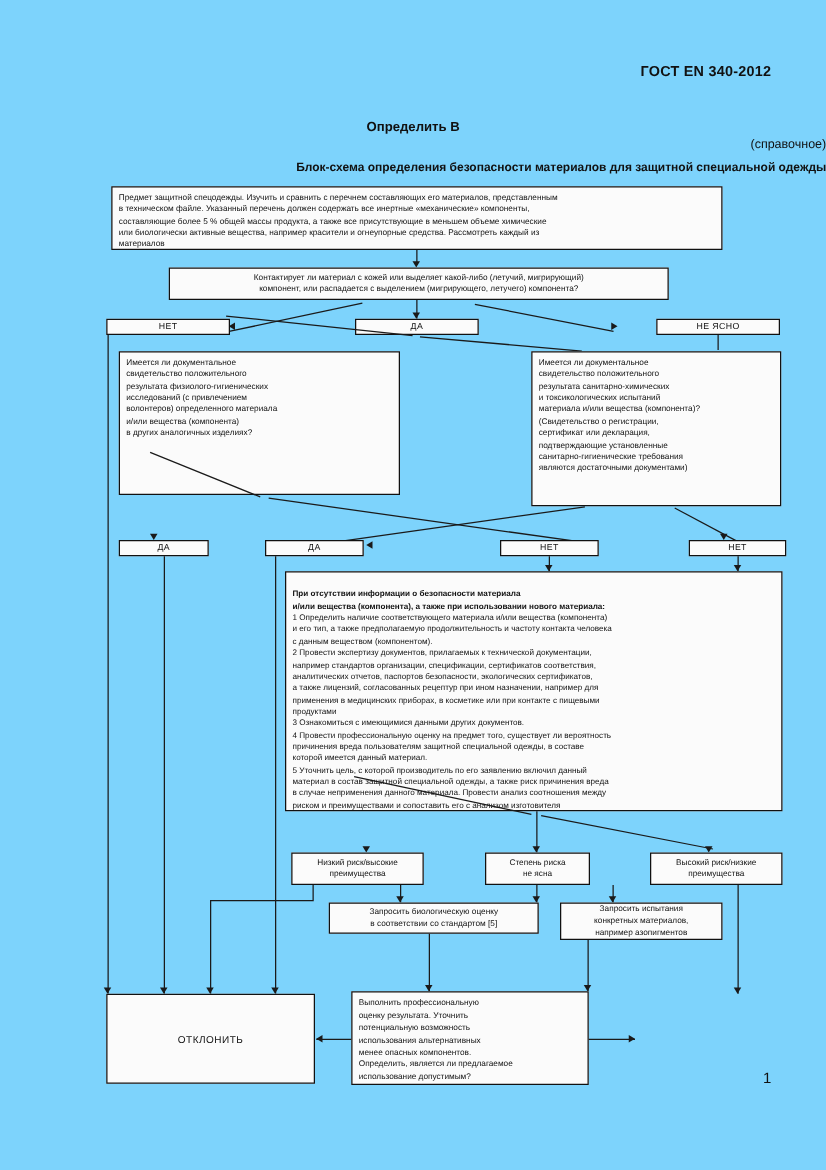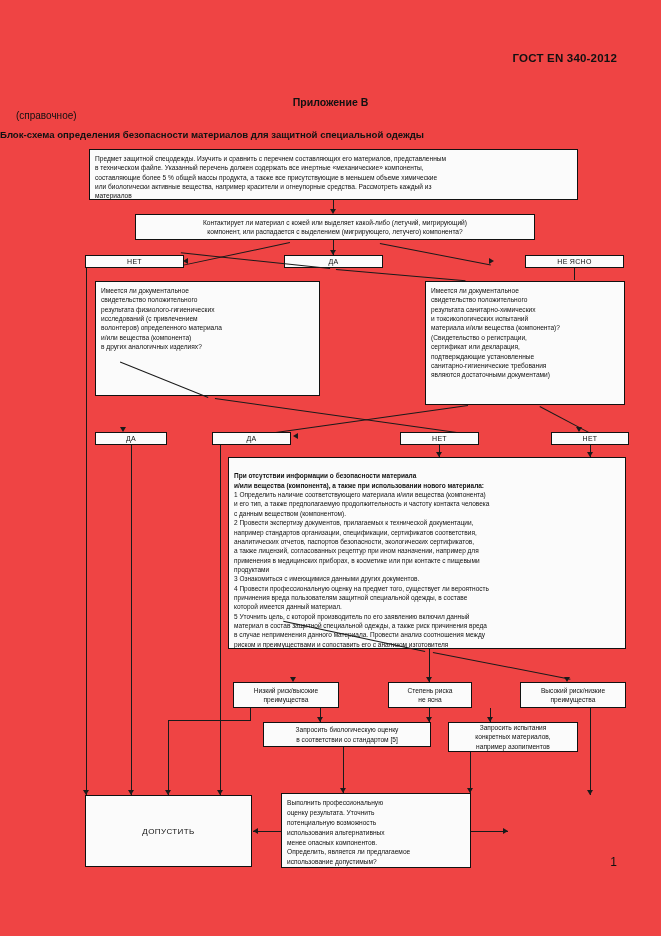--- a/index.html
+++ b/index.html
@@ -11,50 +11,50 @@
     width: 661px;
     height: 936px;
     position: relative;
     font-family: "Liberation Sans", sans-serif;
     color: #111111;
     overflow: hidden;
   }
   .page {
     position: absolute;
     inset: 0;
-    background: #ef4444;
+    background: #7dd3fc;
   }
   .hdr-std {
     position: absolute;
     top: 52px;
     right: 44px;
     font-size: 11.5px;
     font-weight: bold;
     letter-spacing: 0.2px;
   }
   .title-1 {
     position: absolute;
     top: 96px;
     left: 0; right: 0;
     text-align: center;
     font-size: 10.5px;
     font-weight: bold;
   }
   .title-2 {
     position: absolute;
     top: 110px;
-    left: 16px; right: 0;
-    text-align: left;
+    left: 4px; right: 0;
+    text-align: right;
     font-size: 10px;
   }
   .title-3 {
     position: absolute;
     top: 129px;
     left: 0; right: 0;
-    text-align: left;
+    text-align: right;
     font-size: 9.6px;
     font-weight: bold;
   }
   .pageno {
     position: absolute;
     top: 855px;
     right: 44px;
     font-size: 12px;
   }
 
@@ -141,21 +141,21 @@
     border-left: 5px solid #1a1a1a;
   }
 </style>
 </head>
 <body>
 
 <div class="page">
 
   <div class="hdr-std">ГОСТ EN 340-2012</div>
 
-  <div class="title-1">Приложение В</div>
+  <div class="title-1">Определить В</div>
   <div class="title-2">(справочное)</div>
   <div class="title-3">Блок-схема определения безопасности материалов для защитной специальной одежды</div>
 
   <div class="box" style="left:89px; top:149px; width:489px; height:51px;">Предмет защитной спецодежды. Изучить и сравнить с перечнем составляющих его материалов, представленным
 в техническом файле. Указанный перечень должен содержать все инертные «механические» компоненты,
 составляющие более 5 % общей массы продукта, а также все присутствующие в меньшем объеме химические
 или биологически активные вещества, например красители и огнеупорные средства. Рассмотреть каждый из
 материалов</div>
 
   <div class="vl" style="left:333px; top:200px; height:12px;"></div>
@@ -292,21 +292,21 @@
   <div class="box center tight" style="left:448px; top:722px; width:130px; height:30px;">Запросить испытания
 конкретных материалов,
 например азопигментов</div>
 
   <div class="vl" style="left:343px; top:747px; height:46px;"></div>
   <div class="arrow-d" style="left:340px; top:788px;"></div>
 
   <div class="vl" style="left:470px; top:752px; height:41px;"></div>
   <div class="arrow-d" style="left:467px; top:788px;"></div>
 
-  <div class="terminal" style="left:85px; top:795px; width:167px; height:72px;">ДОПУСТИТЬ</div>
+  <div class="terminal" style="left:85px; top:795px; width:167px; height:72px;">ОТКЛОНИТЬ</div>
 
   <div class="box" style="left:281px; top:793px; width:190px; height:75px; line-height:1.5;">Выполнить профессиональную
 оценку результата. Уточнить
 потенциальную возможность
 использования альтернативных
 менее опасных компонентов.
 Определить, является ли предлагаемое
 использование допустимым?</div>
 
 

